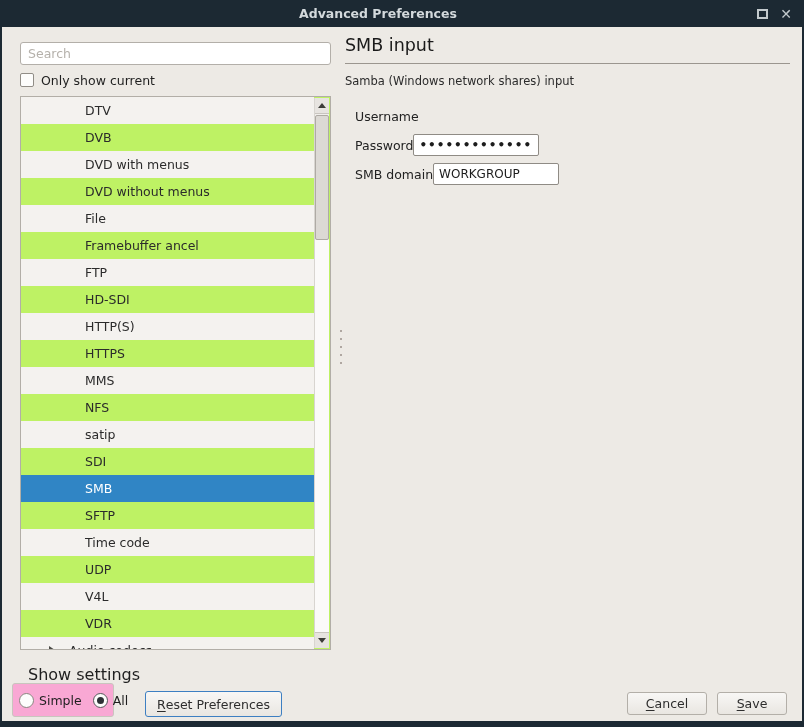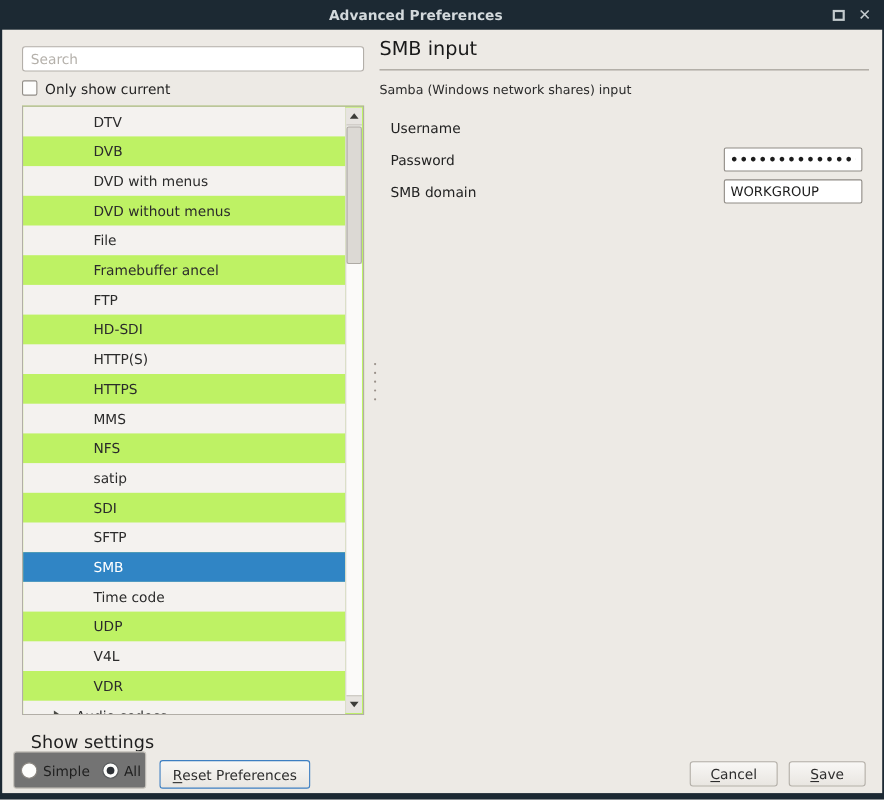--- a/index.html
+++ b/index.html
@@ -62,30 +62,30 @@
   
   .splitter { position:absolute; left:334px; top:0; width:10px; height:100%; cursor:col-resize; }
   .splitter-dot { position:absolute; left:4px; width:2px; height:2px; background:#9a918a; border-radius:50%; }
 
   
   .panel-title { position:absolute; left:343px; top:8px; font-size:17.5px; color:#1a1a1a; }
   .panel-rule { position:absolute; left:343px; width:445px; top:36px; border-top:1px solid #9b968f; }
   .panel-subtitle { position:absolute; left:343px; top:47px; font-size:11.5px; color:#2b2b2b; }
 
   .smb-form { position:absolute; left:353px; top:78px; width:429px; }
-  .field-row { height:22px; margin-bottom:7px; display:flex; align-items:center; justify-content:space-between; }
+  .field-row { height:22px; margin-bottom:7px; display:flex; align-items:center; justify-content:flex-start; }
   .field-label { font-size:12.5px; color:#222; }
   .field-input { width:126px; height:22px; border:1px solid #8f8b85; border-radius:2px; background:#fff;
                  padding:2px 5px; font:12px "DejaVu Sans","Liberation Sans",sans-serif; color:#1c1c1c; outline:none; }
   .field-input.pw { font-size:12px; font-weight:bold; letter-spacing:1px; }
 
   
   .show-settings-label { position:absolute; left:26px; top:638px; font-size:16px; color:#1f1f1f; }
-  .settings-group { position:absolute; left:10px; top:656px; width:121px; height:34px;
-                    background:#737373; border:1px solid #c9c5be; border-radius:3px;
+  .settings-group { position:absolute; left:10px; top:656px; width:102px; height:34px;
+                    background:#f9a8d4; border:1px solid #c9c5be; border-radius:3px;
                     display:flex; align-items:center; padding-left:6px; }
   .radio-item { display:flex; align-items:center; margin-right:11px; cursor:default; }
   .radio-circle { width:15px; height:15px; border-radius:50%; background:#fdfdfc; border:1px solid #8a8680;
                   position:relative; }
   .radio-circle.checked { border-color:#55585a; }
   .radio-circle.checked::after { content:""; position:absolute; left:3px; top:3px; width:7px; height:7px;
                                  border-radius:50%; background:#2d3136; }
   .radio-label { margin-left:5px; font-size:12.5px; color:#1f1f1f; }
 
   .btn { position:absolute; background:linear-gradient(#f8f7f5,#e9e6e1); border:1px solid #b3afa8;
@@ -129,22 +129,22 @@
           <div class="list-row">File</div>
           <div class="list-row">Framebuffer ancel</div>
           <div class="list-row">FTP</div>
           <div class="list-row">HD-SDI</div>
           <div class="list-row">HTTP(S)</div>
           <div class="list-row">HTTPS</div>
           <div class="list-row">MMS</div>
           <div class="list-row">NFS</div>
           <div class="list-row">satip</div>
           <div class="list-row">SDI</div>
+          <div class="list-row selected">SMB</div>
           <div class="list-row">SFTP</div>
-          <div class="list-row selected">SMB</div>
           <div class="list-row">Time code</div>
           <div class="list-row">UDP</div>
           <div class="list-row">V4L</div>
           <div class="list-row">VDR</div>
           <div class="list-row partial"><span class="expander"></span>Audio codecs</div>
         </div>
       <div class="scrollbar">
         <div class="sb-btn up">
           <span class="tri-up"></span>
         </div>

